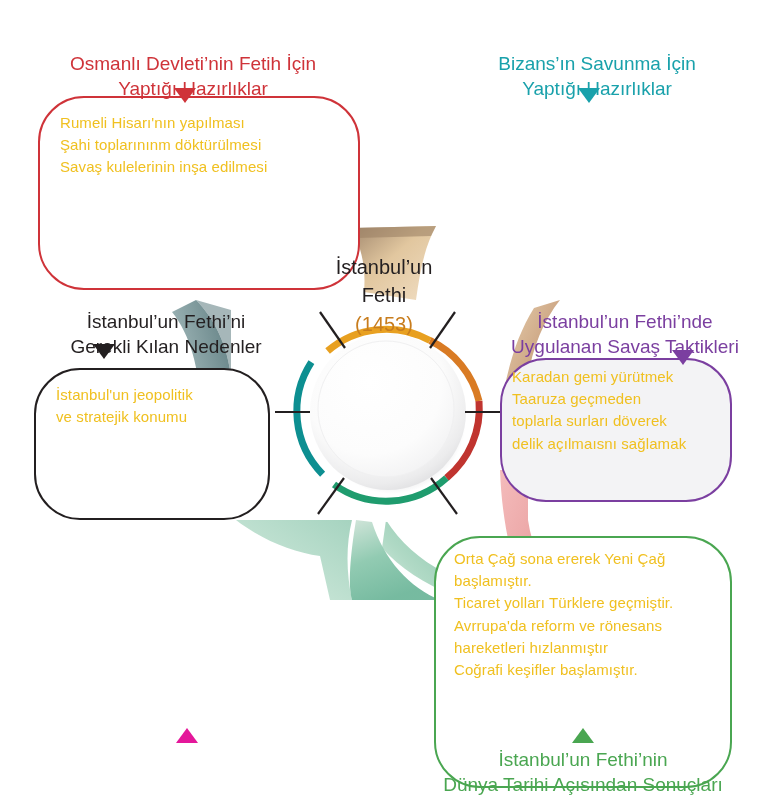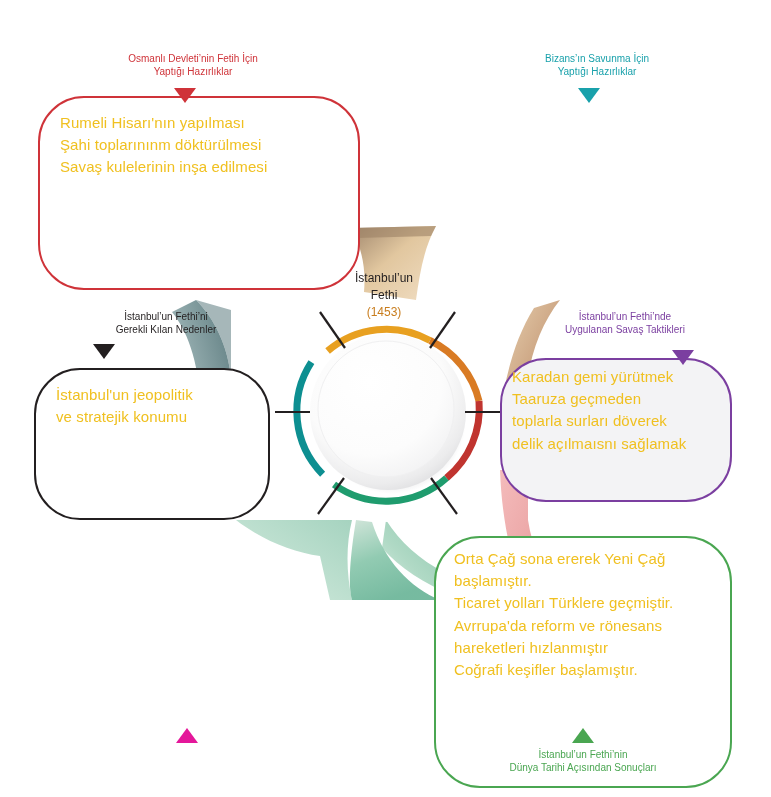--- a/index.html
+++ b/index.html
@@ -45,21 +45,21 @@
     line-height: 1.48;
     color: #f0c020;
     letter-spacing: .1px;
     white-space: pre-line;
   }
 
   
   .title {
     position: absolute;
     text-align: center;
-    font-size: 10px;
+    font-size: 19px;
     line-height: 1.3;
     font-weight: 400;
     white-space: pre-line;
     z-index: 6;
   }
 
   
   .tri {
     position: absolute;
     width: 0;
@@ -84,21 +84,21 @@
     position: absolute;
     z-index: 4;
   }
   .hub-text {
     position: absolute;
     left: 0;
     right: 0;
     top: 50%;
     transform: translateY(-50%);
     text-align: center;
-    font-size: 12px;
+    font-size: 20px;
     line-height: 1.42;
     color: #231f20;
     z-index: 5;
     pointer-events: none;
   }
   .hub-year { color: #c87d1e; }
 
   .connector-layer {
     position: absolute;
     inset: 0;

